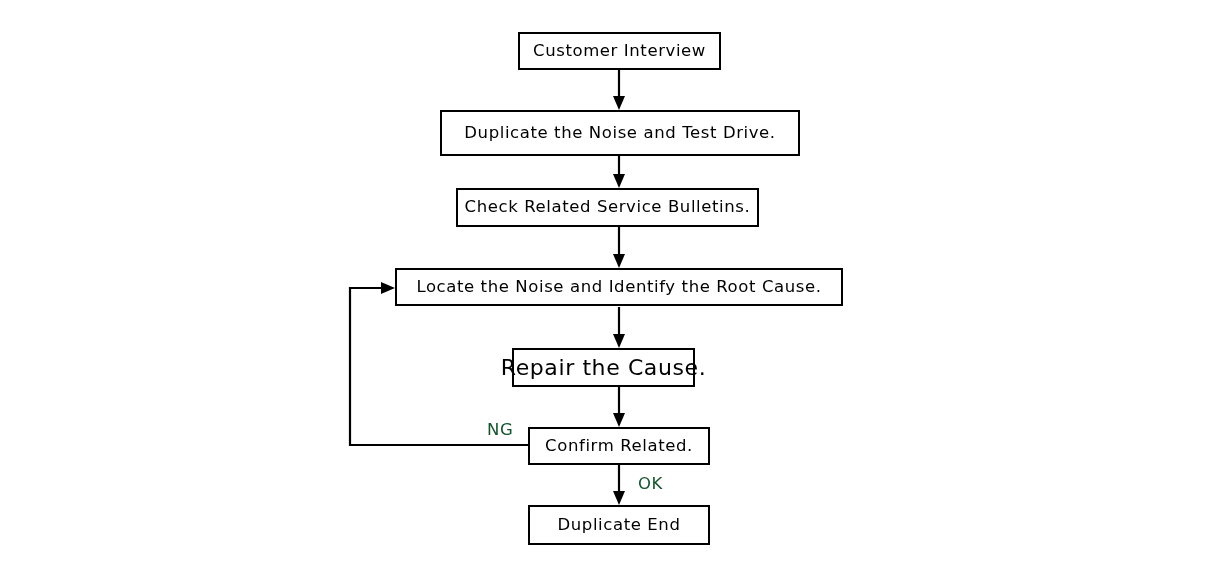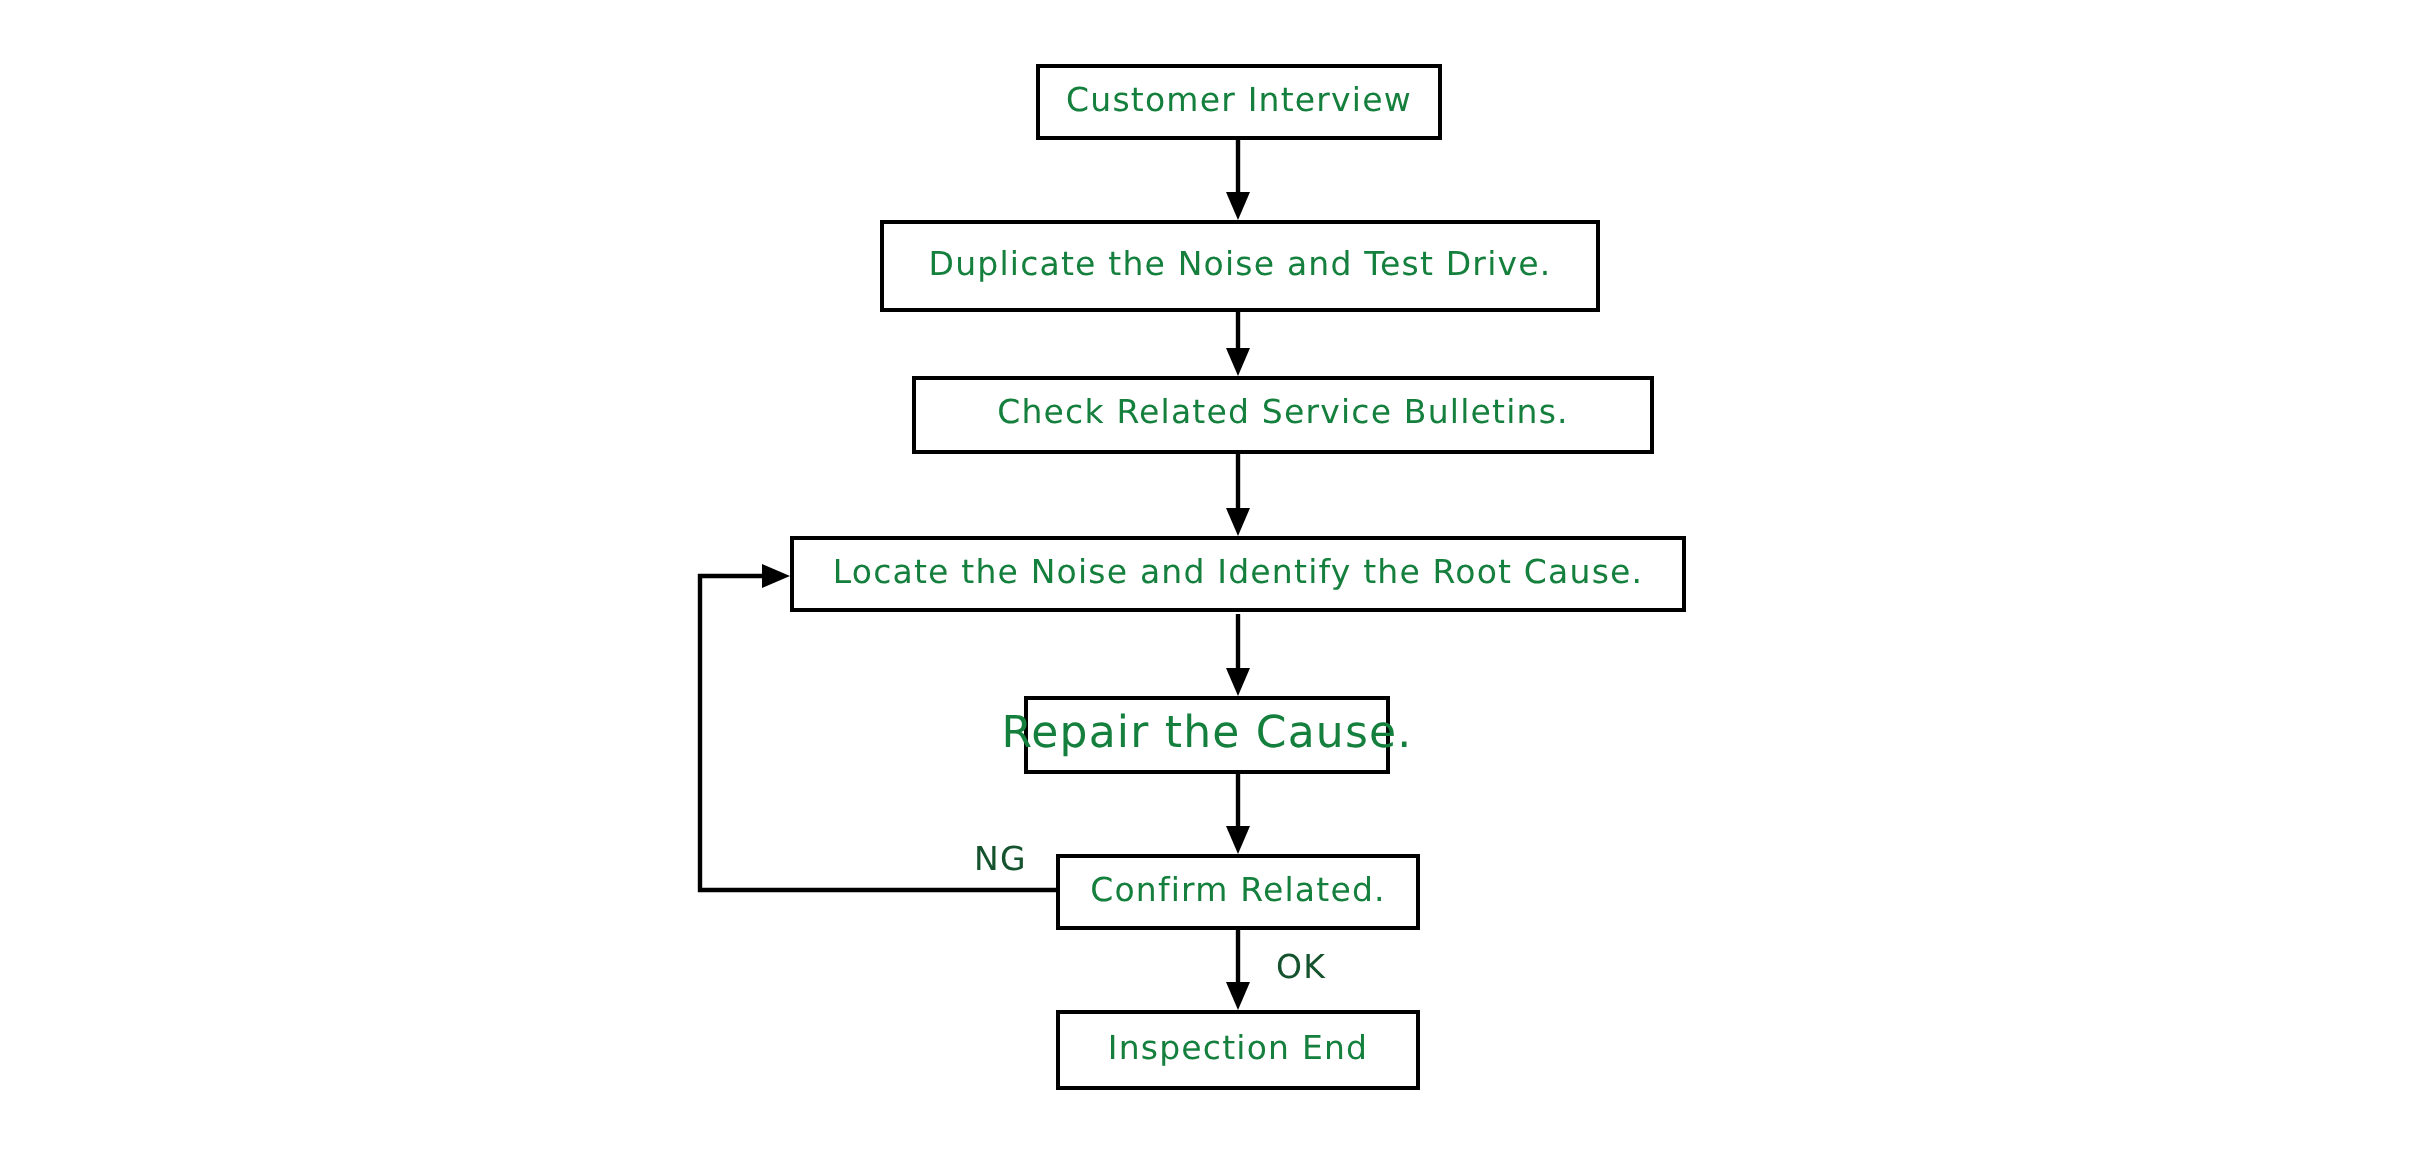--- a/index.html
+++ b/index.html
@@ -19,33 +19,33 @@
     overflow: hidden;
   }
   .node {
     position: absolute;
     box-sizing: border-box;
     background: #ffffff;
     border: 2px solid #000000;
     display: flex;
     align-items: center;
     justify-content: center;
-    color: #15803d;
+    color: #000000;
     letter-spacing: 0.6px;
     white-space: nowrap;
   }
   .node .node-label {
     display: block;
     line-height: 1;
     transform: translateY(-0.5px);
   }
   
   #node-customer-interview { left: 518px; top: 32px;  width: 203px; height: 38px;  font-size: 16.5px; }
   #node-duplicate-noise    { left: 440px; top: 110px; width: 360px; height: 46px;  font-size: 16.5px; }
-  #node-check-bulletins    { left: 456px; top: 188px; width: 371px; height: 39px;  font-size: 16.5px; }
+  #node-check-bulletins    { left: 456px; top: 188px; width: 303px; height: 39px;  font-size: 16.5px; }
   #node-locate-noise       { left: 395px; top: 268px; width: 448px; height: 38px;  font-size: 16.5px; }
   #node-repair-cause       { left: 512px; top: 348px; width: 183px; height: 39px;  font-size: 22px; }
   #node-confirm-repair     { left: 528px; top: 427px; width: 182px; height: 38px;  font-size: 16.5px; }
   #node-inspection-end     { left: 528px; top: 505px; width: 182px; height: 40px;  font-size: 16.5px; }
 
   .edge-layer {
     position: absolute;
     left: 0;
     top: 0;
     width: 1216px;
@@ -133,19 +133,19 @@
 
   <div class="node" id="node-repair-cause">
     <span class="node-label">Repair the Cause.</span>
   </div>
 
   <div class="node" id="node-confirm-repair">
     <span class="node-label">Confirm Related.</span>
   </div>
 
   <div class="node" id="node-inspection-end">
-    <span class="node-label">Inspection End</span>
+    <span class="node-label">Duplicate End</span>
   </div>
 
   <div class="edge-label" id="edge-label-ng">NG</div>
   <div class="edge-label" id="edge-label-ok">OK</div>
 
 </div>
 
 </body></html>

